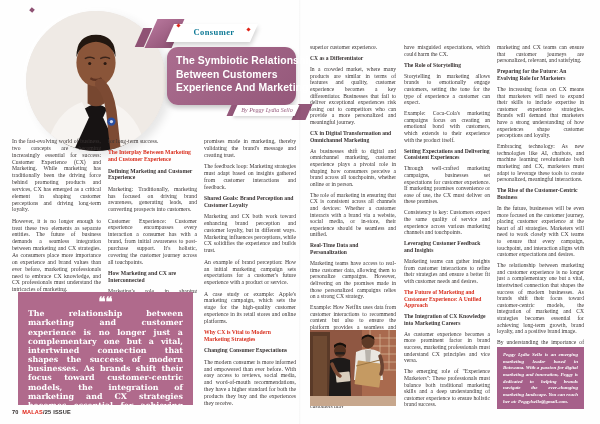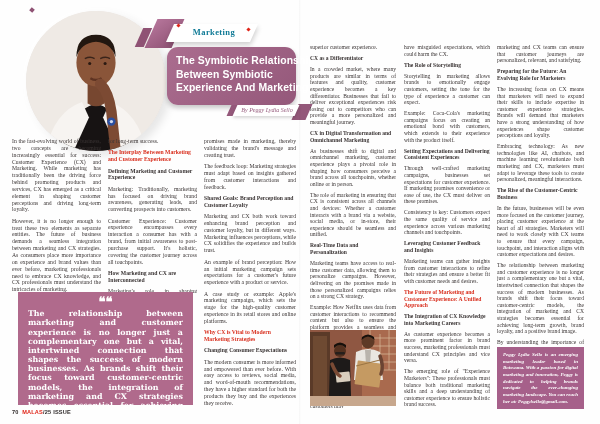--- a/index.html
+++ b/index.html
@@ -108,28 +108,28 @@
         <path d="M46 48 q4 2.5 8 0" stroke="#5e3322" stroke-width="1.6" fill="none"></path>
         <path d="M64 100 L61 72 Q59 58 53 52" stroke="#7c4a33" stroke-width="7.5" fill="none" stroke-linecap="round"></path>
         <circle cx="61" cy="79" r="3" fill="#2a4fa0"></circle>
         <circle cx="61" cy="79" r="1.2" fill="#cfd8ee"></circle>
       </svg>
     </div>
 
     <div class="deco deco-a"></div>
     <div class="deco deco-b"></div>
     <div class="tag-ribbon"></div>
-    <div class="tag-text">Marketing</div>
+    <div class="tag-text">Consumer</div>
     <div class="red-dot red-dot-1"></div>
     <div class="red-dot red-dot-2"></div>
     <div class="red-dot red-dot-3"></div>
 
     <div class="title-banner">
       <div class="title-line">The Symbiotic Relationship</div>
-      <div class="title-line">Between Symbiotic</div>
+      <div class="title-line">Between Customers</div>
       <div class="title-line">Experience And Marketing</div>
     </div>
 
     <div class="byline-wrap">
       <div class="byline-cap cap-l"></div>
       <div class="byline-cap cap-r"></div>
       <div class="byline-strip"></div>
       <div class="byline-text">By Peggy Lydia Sello</div>
     </div>
 

